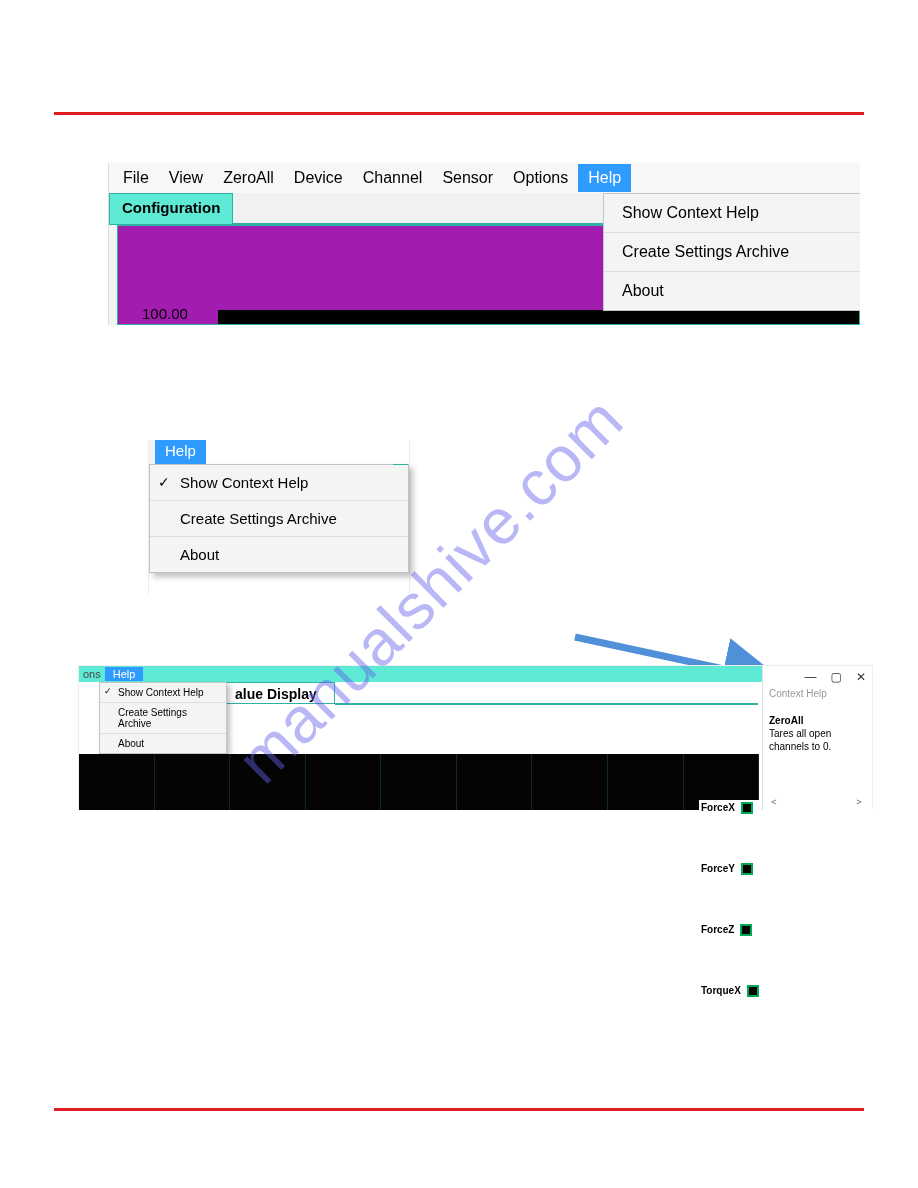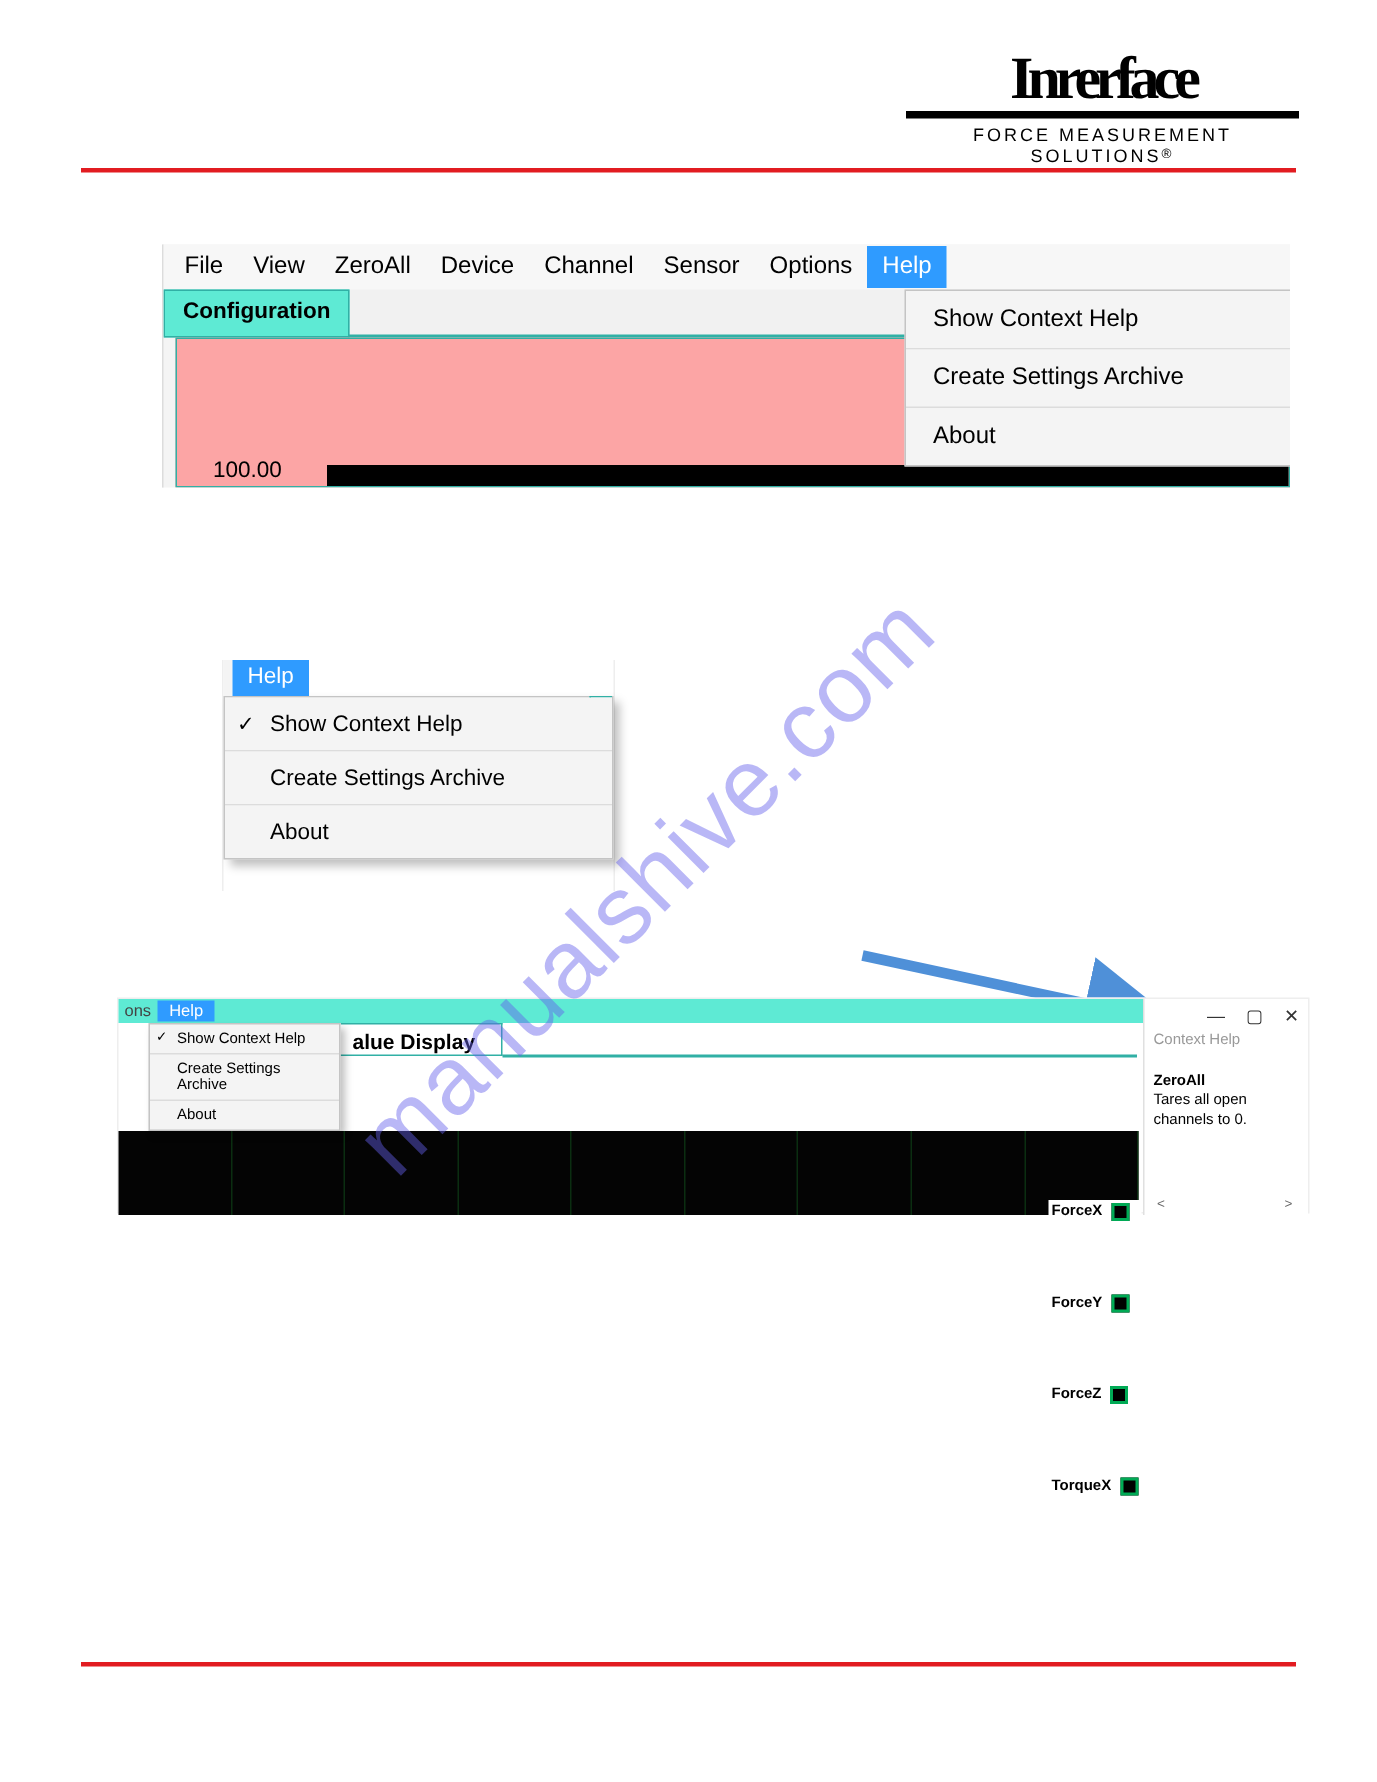--- a/index.html
+++ b/index.html
@@ -115,21 +115,21 @@
     background:#f4f4f4;
     cursor:default;
   }
   .shot1 .subitem:last-child { border-bottom:none; }
   .shot1 .chartarea {
     position:absolute;
     top:62px;
     left:8px;
     right:0;
     bottom:0;
-    background:#fca5a5;
+    background:#a21caf;
     border:1px solid #31b0a5;
     text-align:right;
   }
   .shot1 .chart-yval {
     position:absolute;
     bottom:2px; left:24px;
     font-size:15px; color:#000;
   }
   .shot1 .chart-black {
     position:absolute;
@@ -317,26 +317,20 @@
     text-align:center;
     line-height:520px;
   }
 
 </style>
 </head>
 <body>
 
 <div class="page">
 
-  <div class="logo-block">
-    <div class="logo-word">Inrerface</div>
-    <div class="logo-tagline">
-      <span>FORCE MEASUREMENT SOLUTIONS</span><span class="logo-reg">®</span>
-    </div>
-  </div>
 
   <div class="red-rule top"></div>
   <div class="red-rule bottom"></div>
 
   <div class="shot1">
     <div class="menubar">
       <div class="menuitem">File</div>
       <div class="menuitem">View</div>
       <div class="menuitem">ZeroAll</div>
       <div class="menuitem">Device</div>

